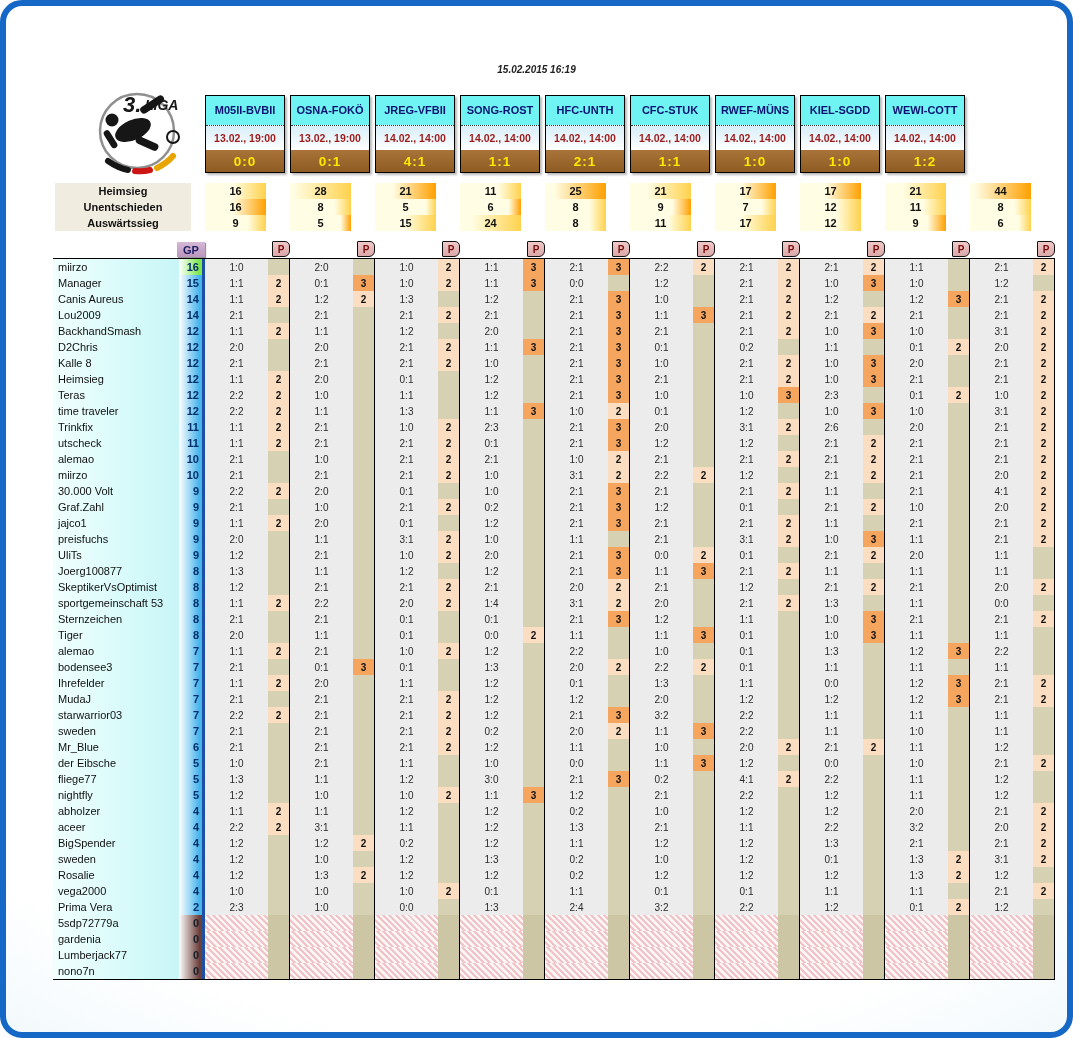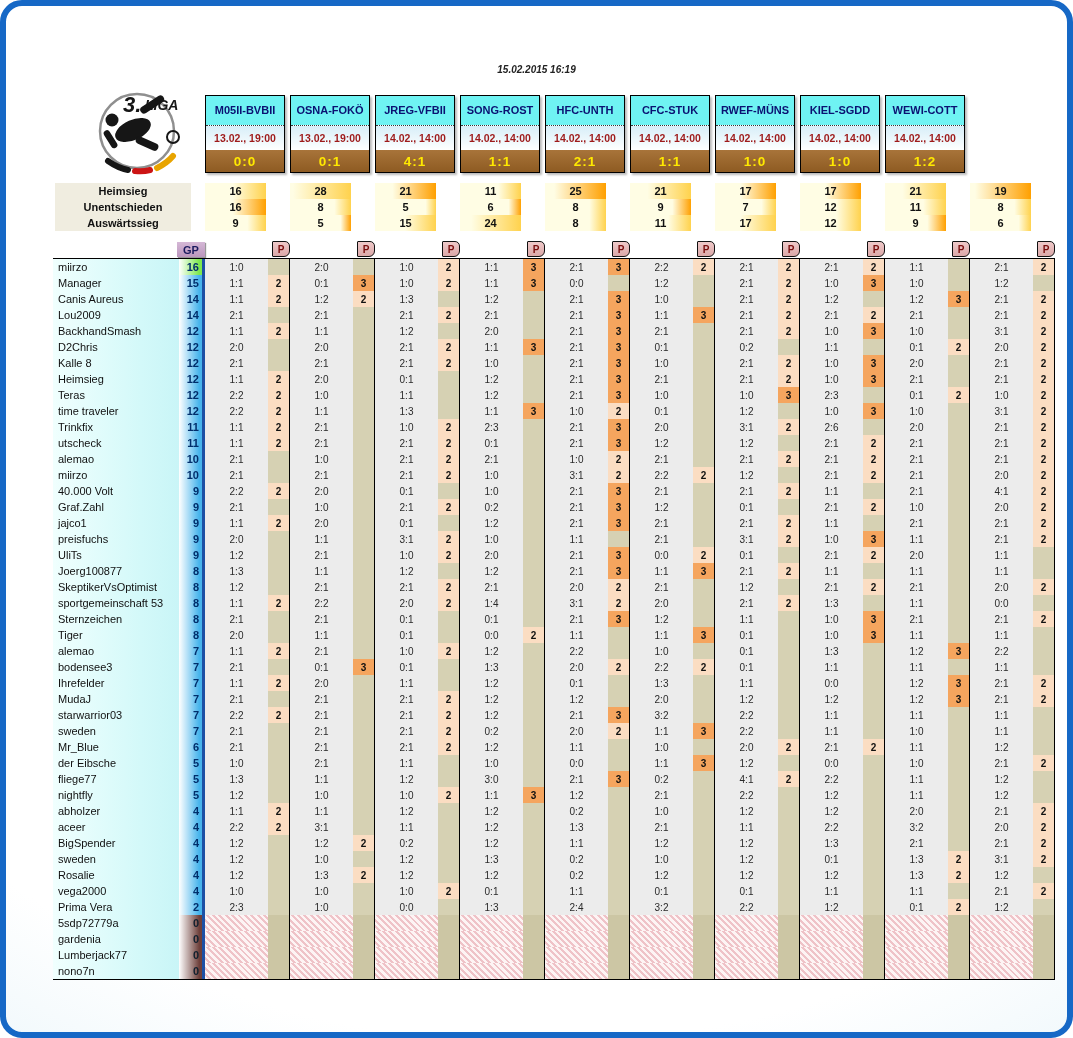--- a/index.html
+++ b/index.html
@@ -158,21 +158,21 @@
       <div class="p-tab" style="grid-column: 18;">P</div>
       <div class="mh-box" style="grid-area: 1 / 19 / 4 / span 2;">
         <div class="mh-name">WEWI-COTT</div>
         <div class="mh-date">14.02., 14:00</div>
         <div class="mh-result" style="background: linear-gradient(rgb(168, 116, 58), rgb(142, 91, 34));">1:2</div>
       </div>
       <div class="stat-val" style="grid-area: 5 / 19; background: linear-gradient(to right, rgb(255, 253, 228) 0%, rgb(255, 253, 228) 28.6%, rgb(255, 210, 77) 100%);">21</div>
       <div class="stat-val" style="grid-area: 6 / 19; background: linear-gradient(to right, rgb(255, 253, 228) 0%, rgb(255, 253, 228) 62.6%, rgb(255, 210, 77) 100%);">11</div>
       <div class="stat-val" style="grid-area: 7 / 19; background: linear-gradient(to right, rgb(255, 253, 228) 0%, rgb(255, 253, 228) 69.4%, rgb(255, 160, 0) 100%);">9</div>
       <div class="p-tab" style="grid-column: 20;">P</div>
-      <div class="stat-val" style="grid-area: 5 / 21; background: linear-gradient(to right, rgb(255, 253, 228) 0%, rgb(255, 253, 228) 8.2%, rgb(255, 160, 0) 100%);">19</div>
+      <div class="stat-val" style="grid-area: 5 / 21; background: linear-gradient(to right, rgb(255, 253, 228) 0%, rgb(255, 253, 228) 8.2%, rgb(255, 160, 0) 100%);">44</div>
       <div class="stat-val" style="grid-area: 6 / 21; background: linear-gradient(to right, rgb(255, 253, 228) 0%, rgb(255, 253, 228) 72.8%, rgb(255, 210, 77) 100%);">8</div>
       <div class="stat-val" style="grid-area: 7 / 21; background: linear-gradient(to right, rgb(255, 253, 228) 0%, rgb(255, 253, 228) 79.6%, rgb(255, 210, 77) 100%);">6</div>
       <div class="p-tab" style="grid-column: 22;">P</div>
       <div class="stat-label" style="grid-row: 5;">Heimsieg</div>
       <div class="stat-label" style="grid-row: 6;">Unentschieden</div>
       <div class="stat-label" style="grid-row: 7;">Auswärtssieg</div>
       <div class="gp-tab">GP</div>
     </div>
 
   <div class="bgrid" id="bgrid">
@@ -477,21 +477,21 @@
       <div class="c-pred" style="grid-area: 14 / 13;">2:2</div>
       <div class="c-p p2" style="grid-area: 14 / 14;">2</div>
       <div class="c-pred" style="grid-area: 14 / 15;">1:2</div>
       <div class="c-p" style="grid-area: 14 / 16;"></div>
       <div class="c-pred" style="grid-area: 14 / 17;">2:1</div>
       <div class="c-p p2" style="grid-area: 14 / 18;">2</div>
       <div class="c-pred" style="grid-area: 14 / 19;">2:1</div>
       <div class="c-p" style="grid-area: 14 / 20;"></div>
       <div class="c-pred" style="grid-area: 14 / 21;">2:0</div>
       <div class="c-p p2" style="grid-area: 14 / 22;">2</div>
-      <div class="c-name" style="grid-area: 15 / 1;">40.000 Volt</div>
+      <div class="c-name" style="grid-area: 15 / 1;">30.000 Volt</div>
       <div class="c-gp" style="grid-area: 15 / 2; background: linear-gradient(to right, rgba(255, 255, 255, 0.95) 0%, rgb(71, 180, 236) 88%);">9</div>
       <div class="c-pred" style="grid-area: 15 / 3;">2:2</div>
       <div class="c-p p2" style="grid-area: 15 / 4;">2</div>
       <div class="c-pred" style="grid-area: 15 / 5;">2:0</div>
       <div class="c-p" style="grid-area: 15 / 6;"></div>
       <div class="c-pred" style="grid-area: 15 / 7;">0:1</div>
       <div class="c-p" style="grid-area: 15 / 8;"></div>
       <div class="c-pred" style="grid-area: 15 / 9;">1:0</div>
       <div class="c-p" style="grid-area: 15 / 10;"></div>
       <div class="c-pred" style="grid-area: 15 / 11;">2:1</div>

